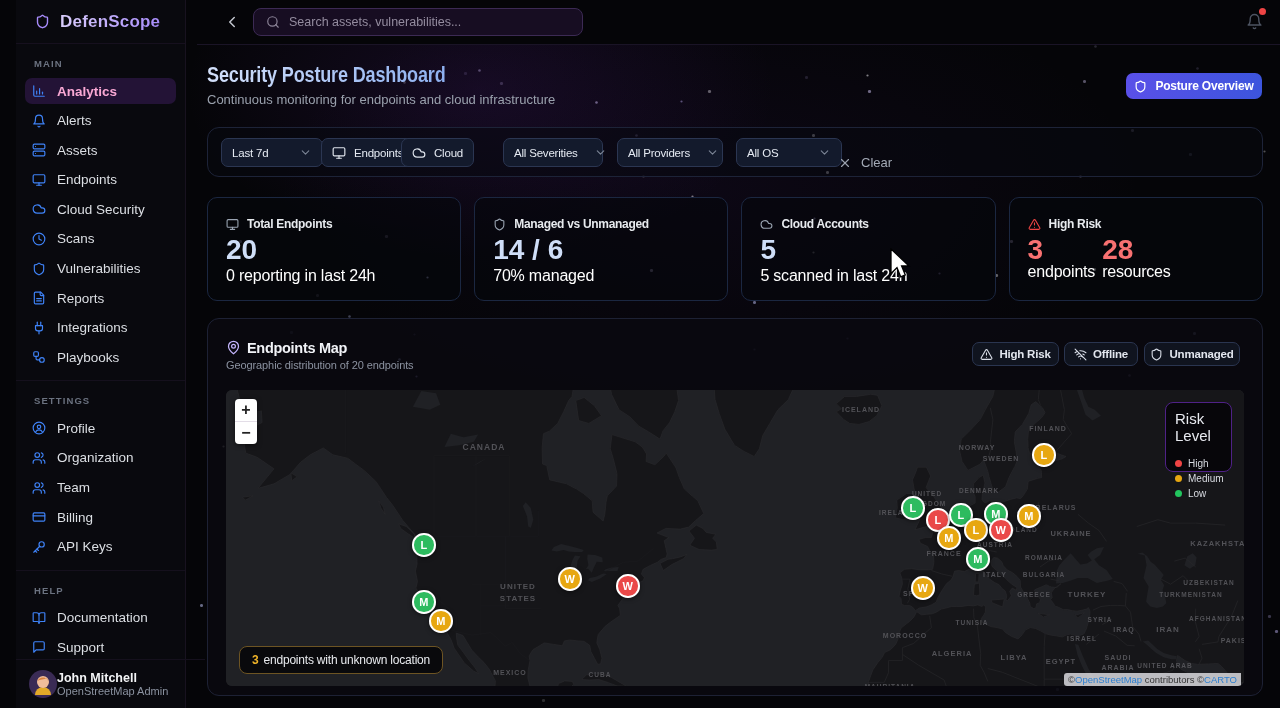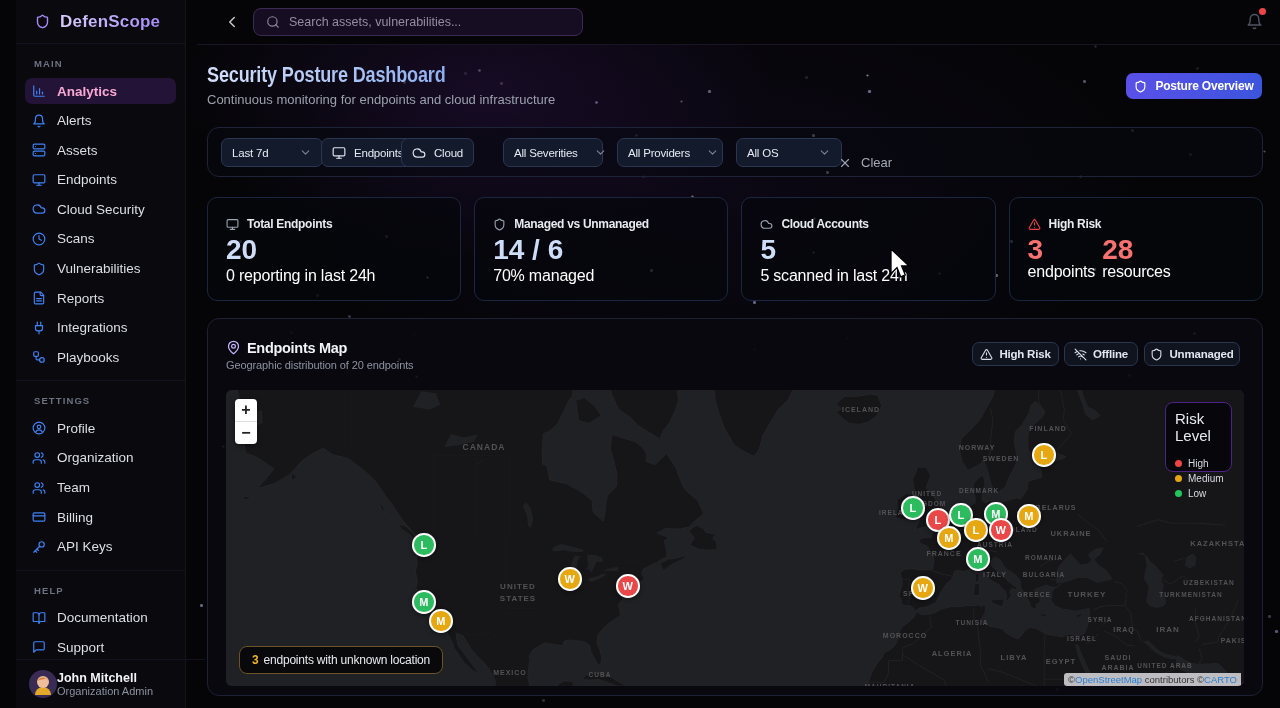--- a/index.html
+++ b/index.html
@@ -224,21 +224,21 @@
     </div>
  <div class="user">
    <svg width="28" height="28" viewBox="0 0 28 28">
         <circle cx="14" cy="14" r="14" fill="#3a2b55"></circle>
         <path d="M6 25a8 8 0 0 1 16 0z" fill="#e2aa28"></path>
         <circle cx="14" cy="12" r="6" fill="#f0bd9b"></circle>
         <path d="M8.5 11a6 6 0 0 1 11 0c-1.5-1-2-3-2-3-2 1.5-7 1.5-9 3z" fill="#d8823f"></path>
       </svg>
    <div>
         <div class="uname">John Mitchell</div>
-        <div class="urole">Organization Admin</div>
+        <div class="urole">OpenStreetMap Admin</div>
       </div>
  </div>
 </div>
 
 <div class="h1">Security Posture Dashboard</div>
 <div class="sub">Continuous monitoring for endpoints and cloud infrastructure</div>
 <div class="pbtn">
     <svg class="" width="13" height="13" viewBox="0 0 24 24" fill="none" stroke="#fff" stroke-width="2.2" stroke-linecap="round" stroke-linejoin="round">
       <path d="M20 13c0 5-3.5 7.5-7.66 8.95a1 1 0 0 1-.67-.01C7.5 20.5 4 18 4 13V6a1 1 0 0 1 1-1c2 0 4.5-1.2 6.24-2.72a1.17 1.17 0 0 1 1.52 0C14.51 3.81 17 5 19 5a1 1 0 0 1 1 1z"></path>
     </svg>

